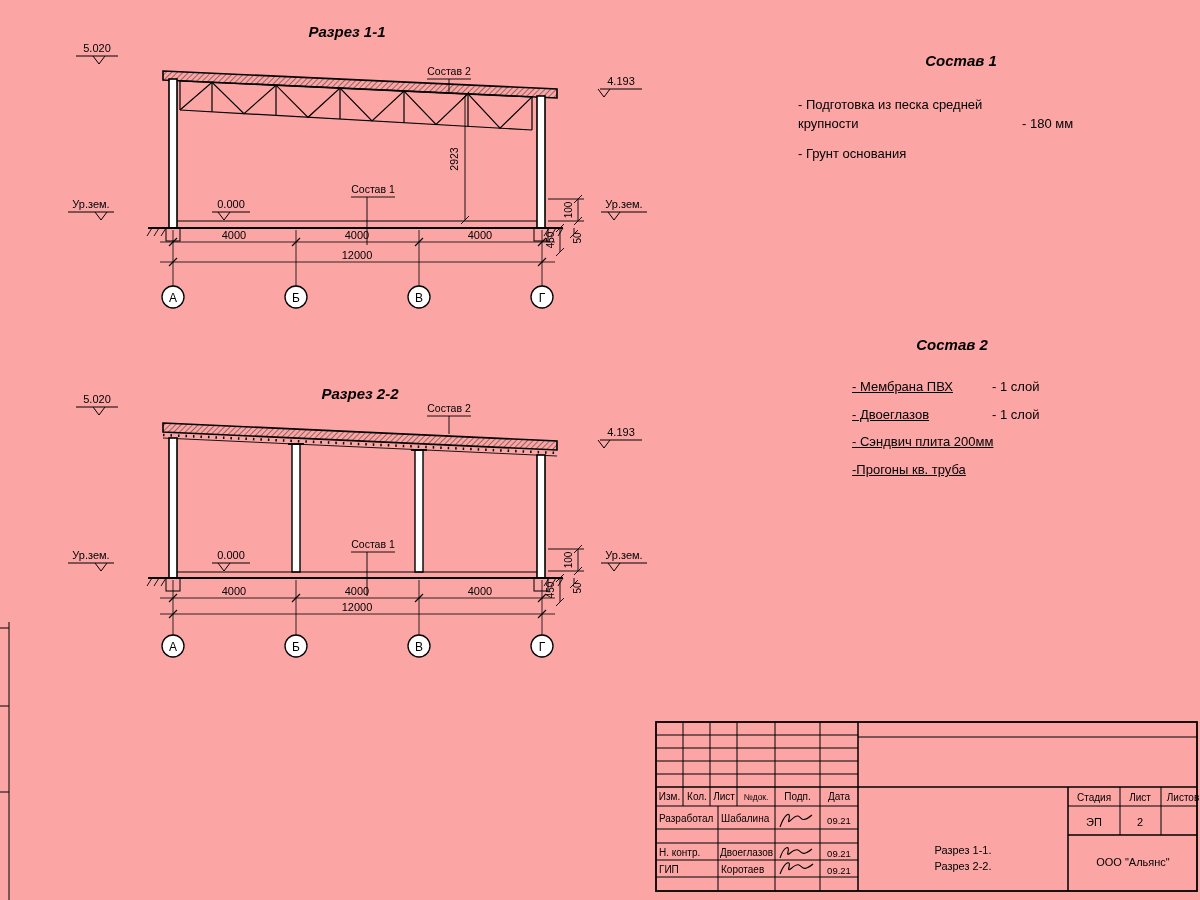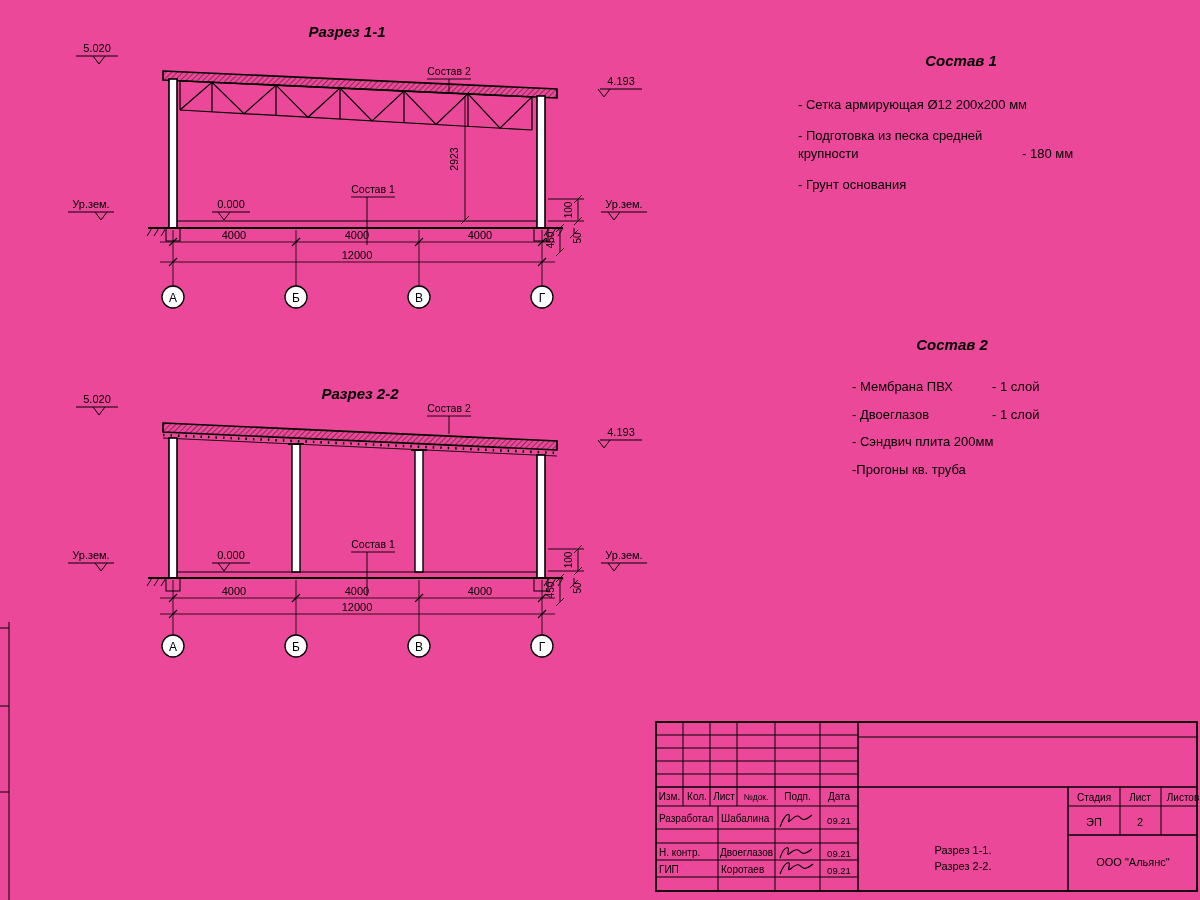--- a/index.html
+++ b/index.html
@@ -1,37 +1,37 @@
 <!DOCTYPE html>
 <html><head>
 <meta charset="utf-8">
 <style>
   html,body{margin:0;padding:0;background:#fff;}
-  .sheet{position:relative;width:1200px;height:900px;background:#ec4899;overflow:hidden;
+  .sheet{position:relative;width:1200px;height:900px;background:#fca5a5;overflow:hidden;
          font-family:"Liberation Sans",sans-serif;color:#000;}
   .abs{position:absolute;}
   svg text{fill:#000;stroke:none;font-family:"Liberation Sans",sans-serif;}
   .mid{text-anchor:middle;}
   .ttl{font-size:15px;font-style:italic;font-weight:bold;}
   .d11{font-size:11px;}
   .d10{font-size:10.5px;}
   .d9{font-size:10px;}
   .ax{font-size:12px;}
   .tb10{font-size:10px;}
   .tb9{font-size:8.5px;}
   .tb11{font-size:11px;}
   .tbs{font-size:9.5px;}
   .notes{position:absolute;font-size:13px;line-height:1.45;}
   .notes-title{text-align:center;font-style:italic;font-weight:bold;font-size:15px;margin-bottom:24px;}
   .note-item{position:relative;margin-bottom:12px;}
   .note-text{white-space:pre-line;}
   .note-value{position:absolute;bottom:0;white-space:nowrap;}
   .notes-a .note-value{left:224px;}
   .notes-b .note-value{left:140px;}
-  .notes-b .note-item{margin-bottom:9px;}
+  .notes-b .note-item{margin-bottom:9px;text-decoration:underline;}
   .notes-b .notes-title{margin-bottom:22px;}
 </style>
 </head>
 <body>
 
 <div class="sheet">
 
   <svg class="abs" style="left:40px;top:10px" width="640" height="300" viewBox="40 10 640 300">
     <defs>
       <pattern id="hatch1" width="4" height="4" patternUnits="userSpaceOnUse" patternTransform="rotate(45)">
@@ -243,24 +243,20 @@
       <text class="d11 mid" x="357" y="611">12000</text>
       <text class="ax mid" x="173" y="651">А</text>
       <text class="ax mid" x="296" y="651">Б</text>
       <text class="ax mid" x="419" y="651">В</text>
       <text class="ax mid" x="542" y="651">Г</text>
     </g>
   </svg>
 
   <div class="notes notes-a" style="left:798px;top:50px;width:270px">
     <div class="notes-title" style="padding-left:56px">Состав 1</div>
-    <div class="note-item">
-      <div class="note-text">- Сетка армирующая Ø12 200x200 мм</div>
-      <div class="note-value"></div>
-    </div>
     <div class="note-item">
       <div class="note-text">- Подготовка из песка средней
 крупности</div>
       <div class="note-value">- 180 мм</div>
     </div>
     <div class="note-item">
       <div class="note-text">- Грунт основания</div>
       <div class="note-value"></div>
     </div>
   </div>

